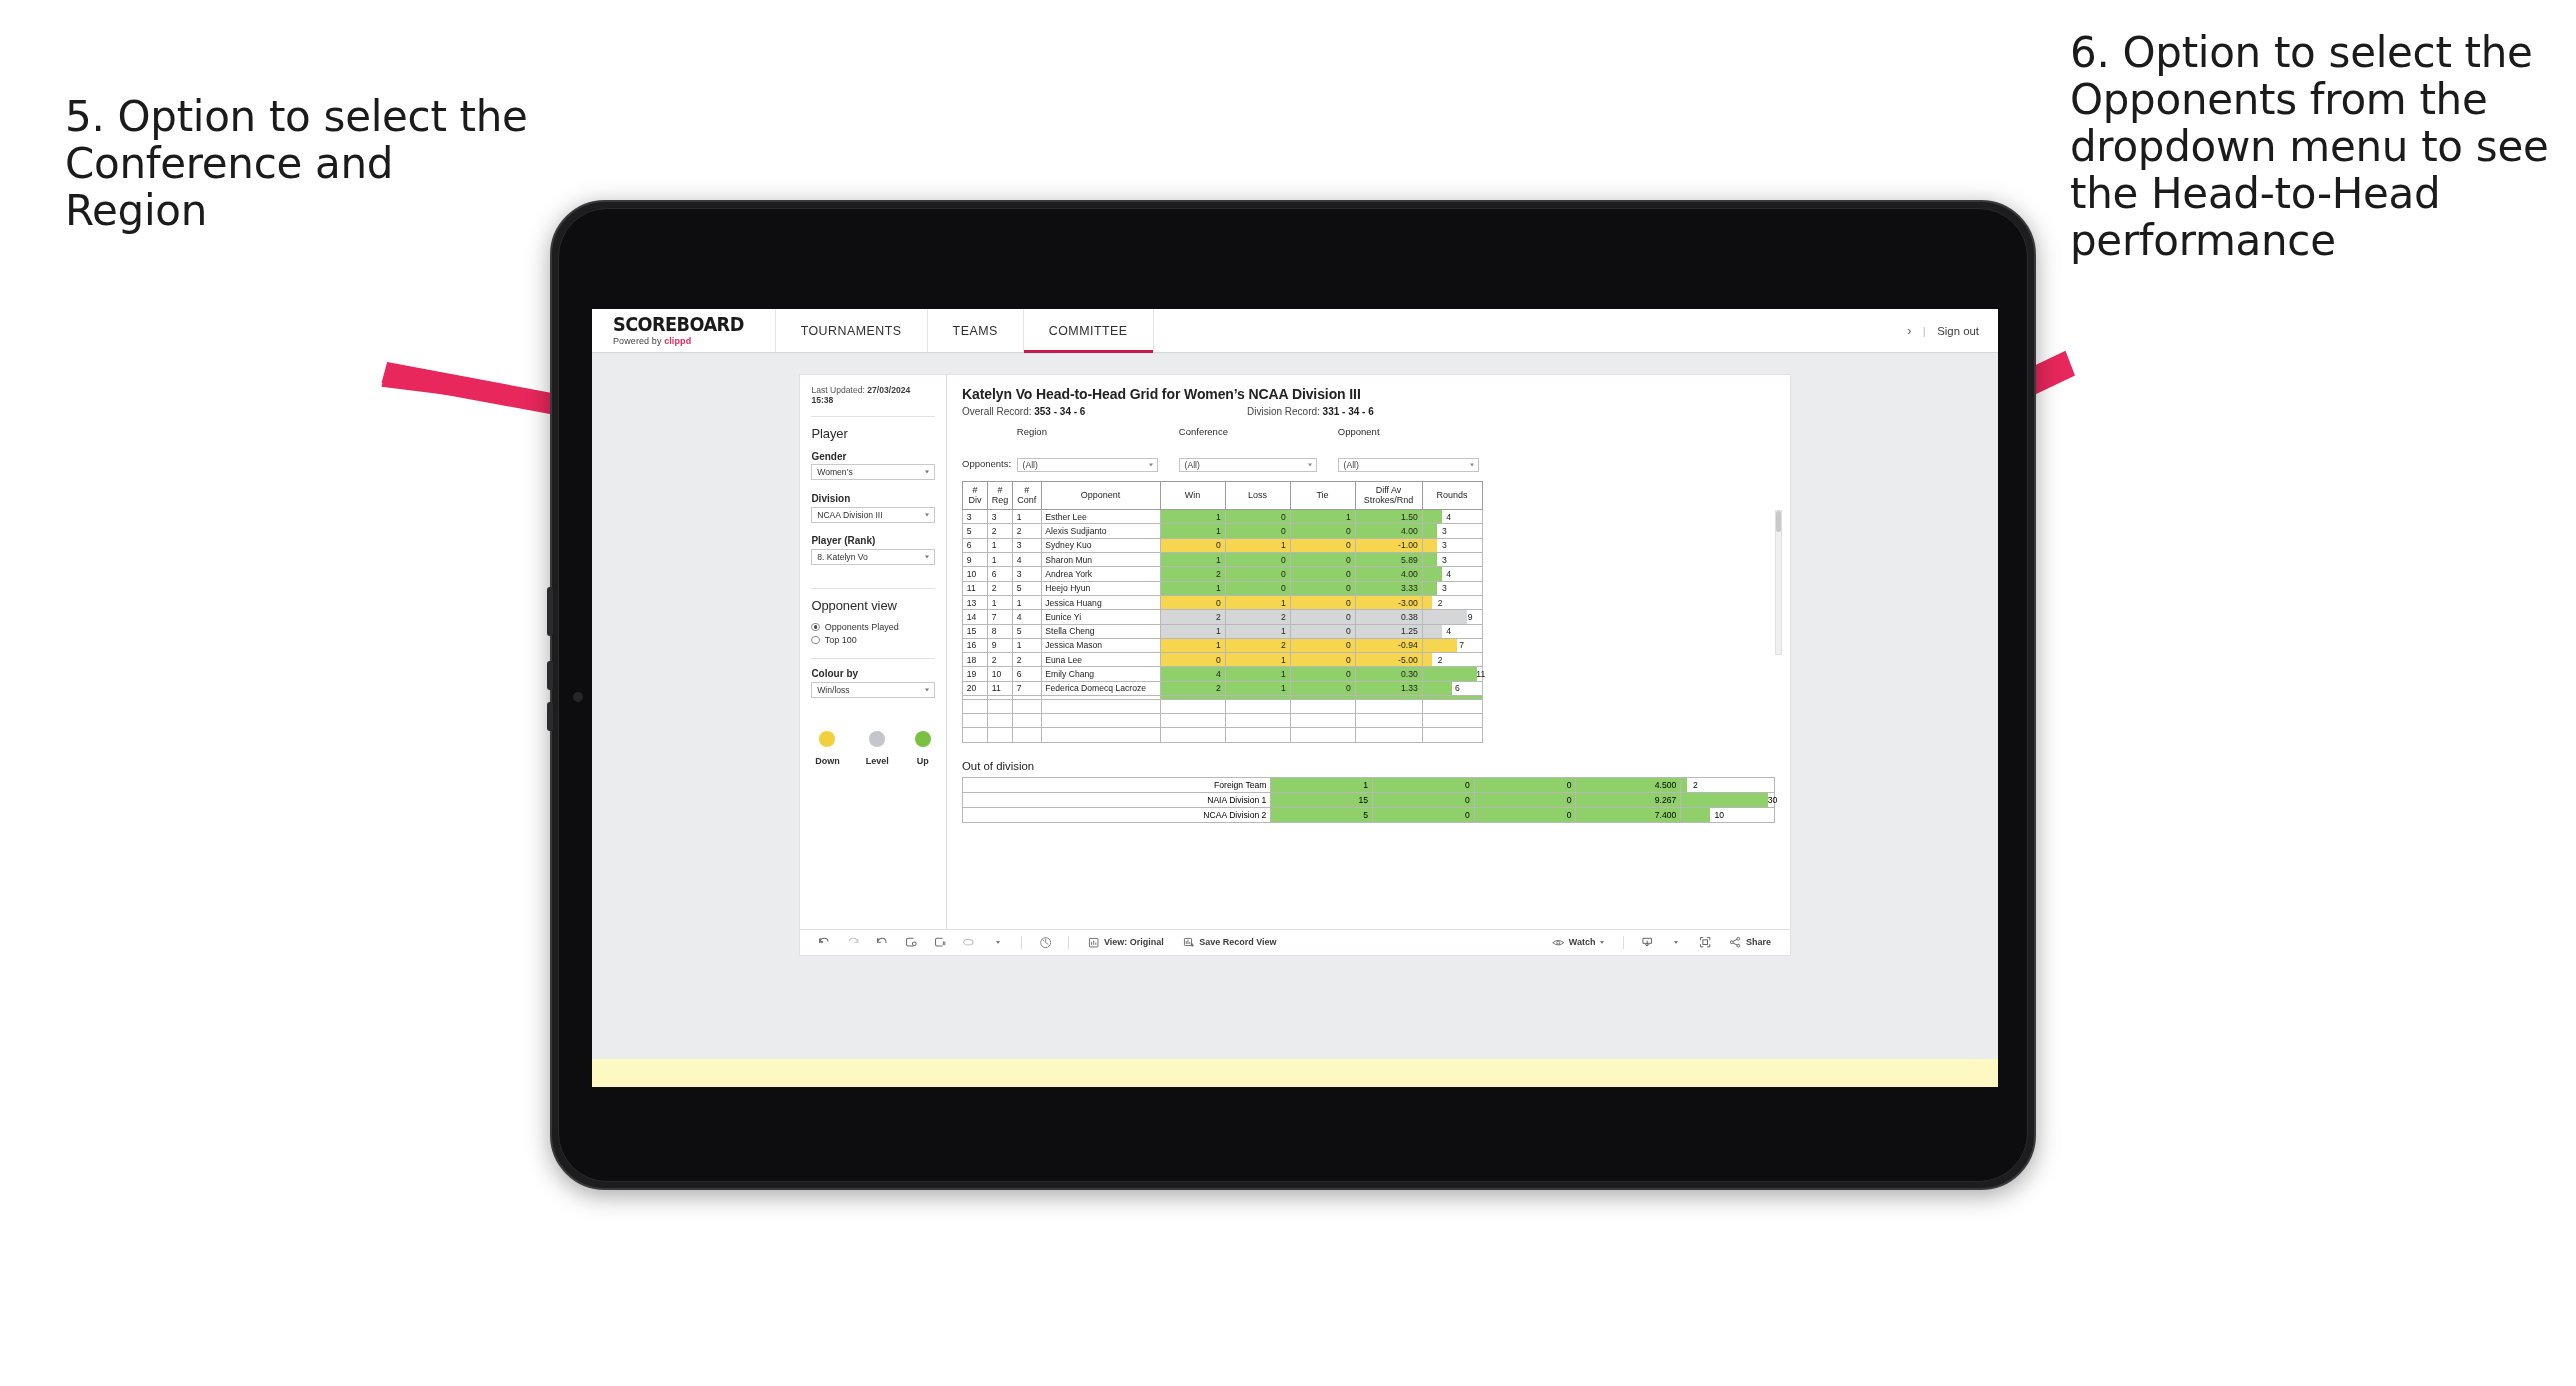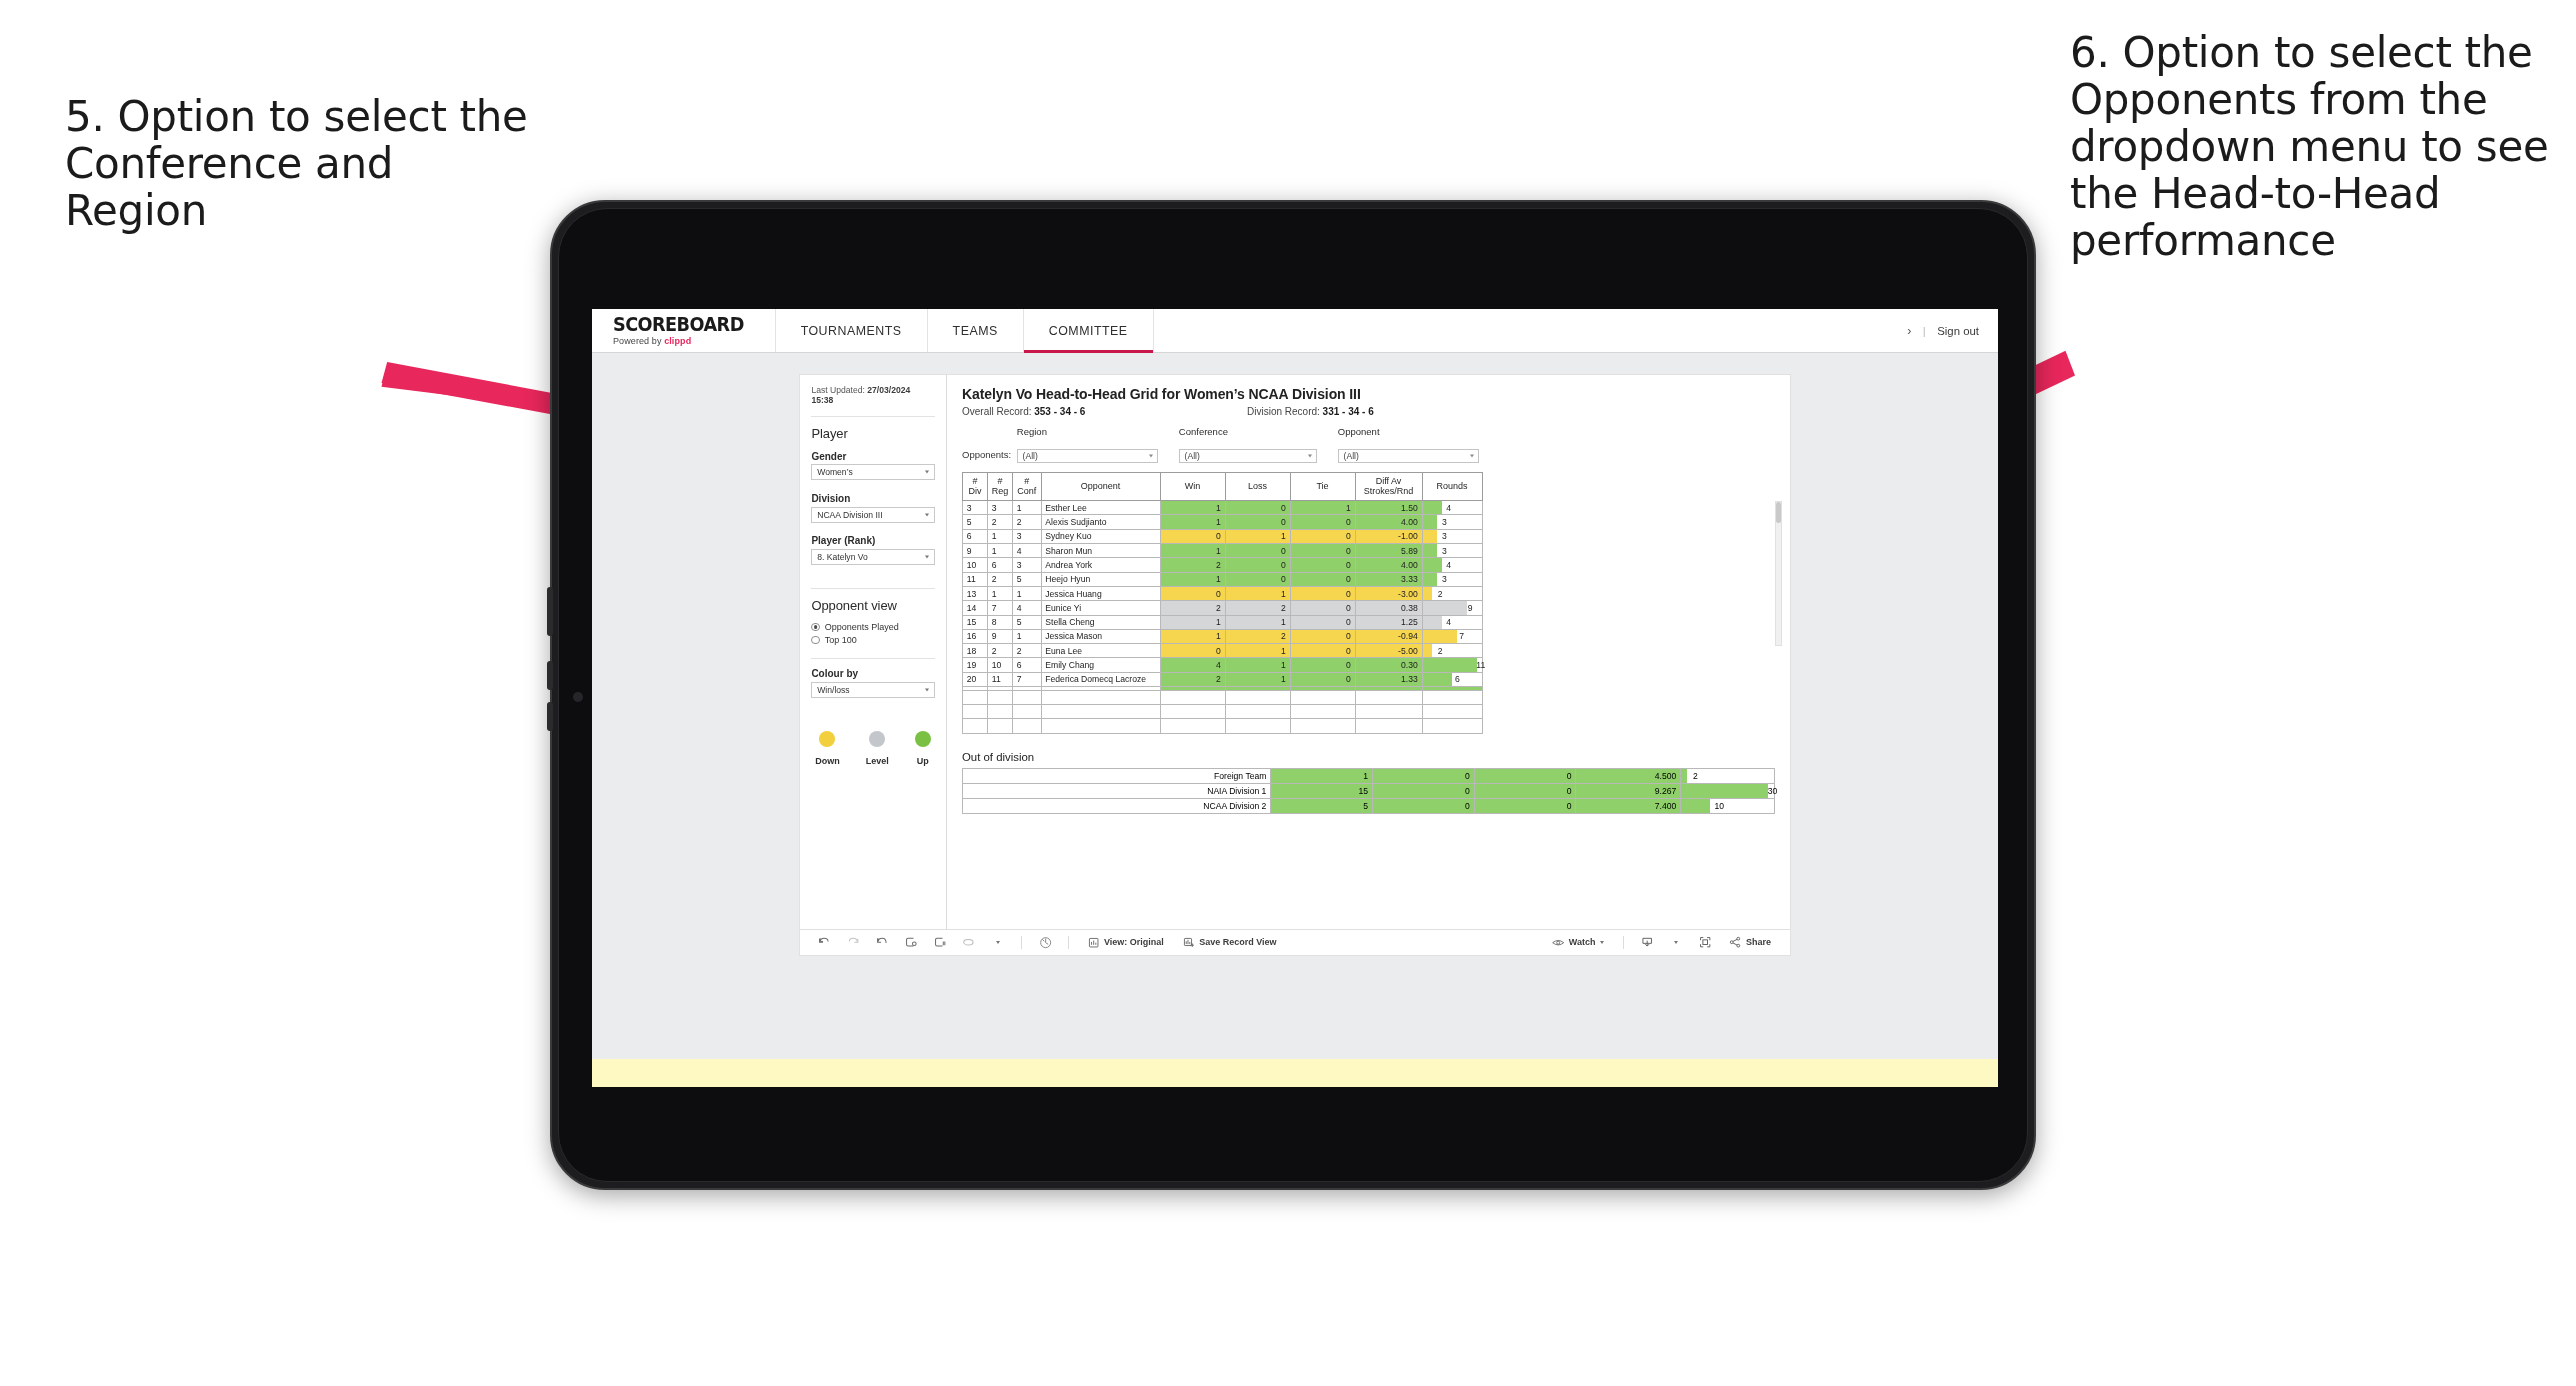--- a/index.html
+++ b/index.html
@@ -147,21 +147,21 @@
           min-width: 0; }
   #viz-title { font-size: 14px; font-weight: 700; color: #222; letter-spacing: -0.1px; }
   #records { display: flex; margin-top: 3.8px; font-size: 10px; color: #444; }
   #rec-overall { width: 285px; }
   #records b { color: #1d1d1d; }
 
   
   #filters { display: flex; align-items: flex-end; margin-top: 8.6px; gap: 0; }
   #opp-label { font-size: 9.5px; color: #333; padding-bottom: 2.9px; margin-right: 5.7px; }
   .filter { margin-right: 21px; }
-  .filter-label { font-size: 9.5px; color: #2b2b2b; margin-bottom: 12px; }
+  .filter-label { font-size: 9.5px; color: #2b2b2b; margin-bottom: 21px; }
   .filter-select {
     height: 14.3px; border: 1px solid #c4c4c4; background: #fff; font-size: 8.6px; color: #444;
     display: flex; align-items: center; padding: 0 4.8px; position: relative; cursor: pointer;
   }
   .filter-select .caret {
     position: absolute; right: 3.8px; top: 50%; transform: translateY(-50%);
     width: 0; height: 0; border-left: 2.9px solid transparent; border-right: 2.9px solid transparent;
     border-top: 3.8px solid #8a8a8a;
   }
   #f-region .filter-select { width: 141px; }

